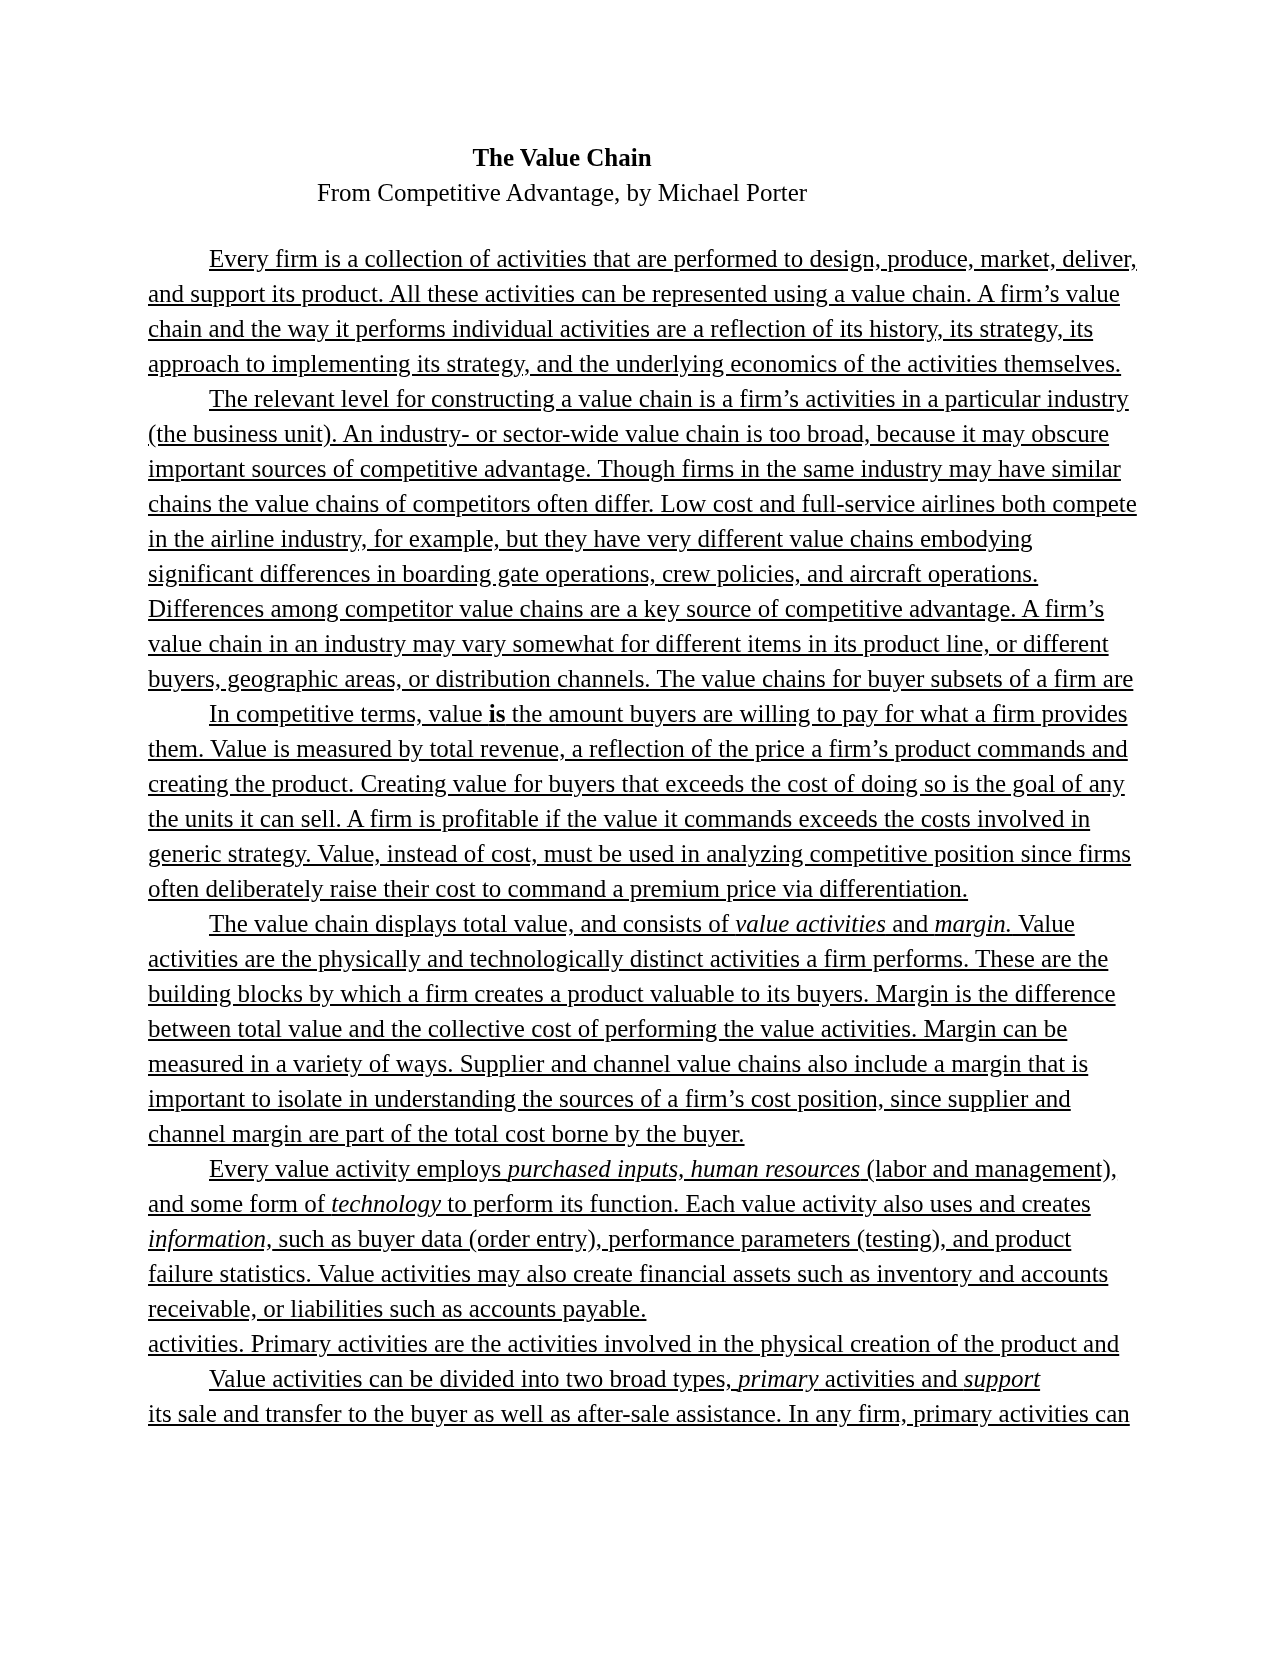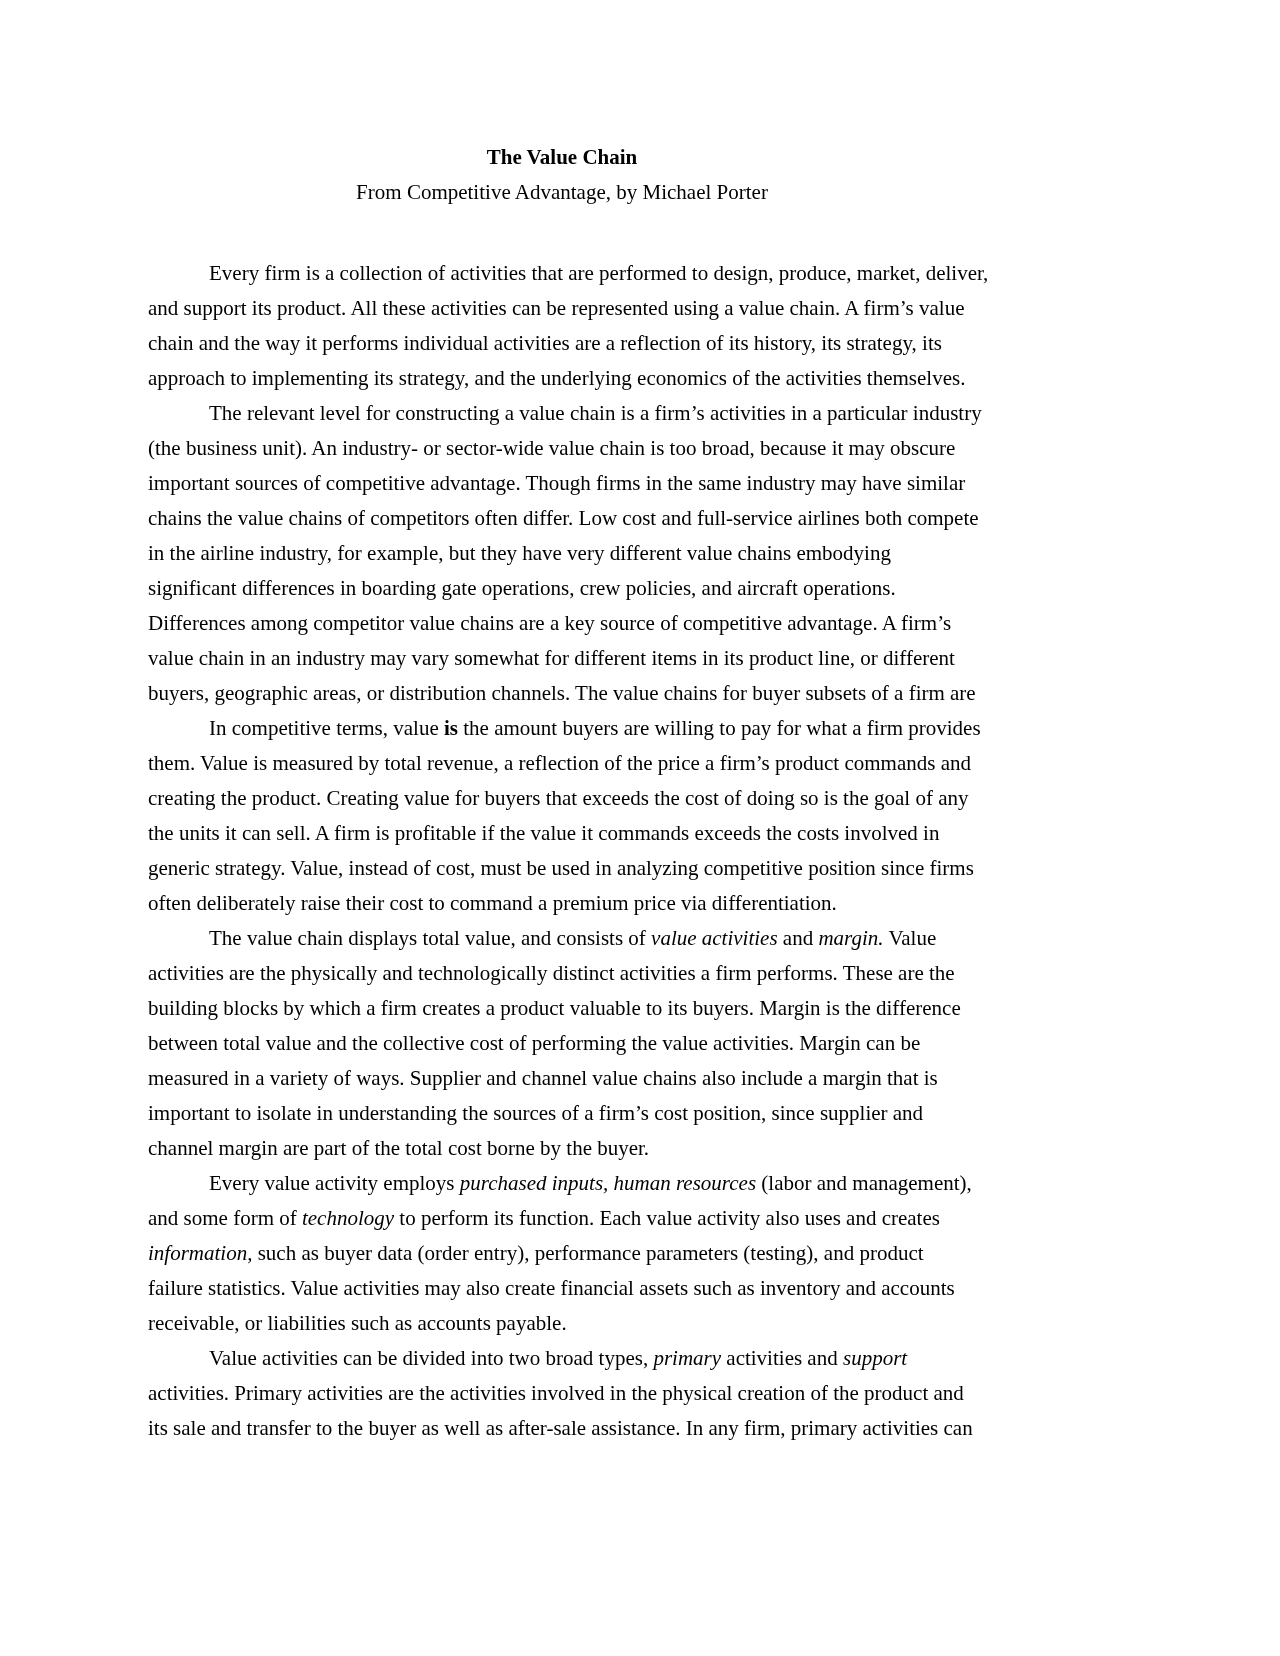--- a/index.html
+++ b/index.html
@@ -12,31 +12,32 @@
     height: 1656px;
     overflow: hidden;
     font-family: "Liberation Serif", "DejaVu Serif", serif;
     color: #000000;
   }
   .page {
     box-sizing: border-box;
     width: 1124px;
     height: 1656px;
     padding: 140px 60px 0 148px;
-    font-size: 21px;
+    font-size: 25px;
     line-height: 35px;
   }
   .title-block {
     
     margin-left: -148px;
     margin-right: -60px;
     text-align: center;
   }
   .doc-body {
-    margin-top: 46px;
+    margin-top: 31px;
+    text-decoration: underline;
   }
   .line {
     white-space: pre;   
     height: 35px;
   }
   .para .line.first {
     padding-left: 61px; 
   }
   .b { font-weight: 700; }
   .i { font-style: italic; }
@@ -86,18 +87,18 @@
         <div class="line"><span>channel margin are part of the total cost borne by the buyer.</span></div>
       </div>
       <div class="para">
         <div class="line first"><span>Every value activity employs </span><span class="i">purchased inputs, human resources</span><span> (labor and management),</span></div>
         <div class="line"><span>and some form of </span><span class="i">technology</span><span> to perform its function. Each value activity also uses and creates</span></div>
         <div class="line"><span class="i">information,</span><span> such as buyer data (order entry), performance parameters (testing), and product</span></div>
         <div class="line"><span>failure statistics. Value activities may also create financial assets such as inventory and accounts</span></div>
         <div class="line"><span>receivable, or liabilities such as accounts payable.</span></div>
       </div>
       <div class="para">
+        <div class="line"><span>activities. Primary activities are the activities involved in the physical creation of the product and</span></div>
         <div class="line first"><span>Value activities can be divided into two broad types, </span><span class="i">primary</span><span> activities and </span><span class="i">support</span></div>
-        <div class="line"><span>activities. Primary activities are the activities involved in the physical creation of the product and</span></div>
         <div class="line"><span>its sale and transfer to the buyer as well as after-sale assistance. In any firm, primary activities can</span></div>
       </div>
     </div>
 </div>
 
 </body></html>

